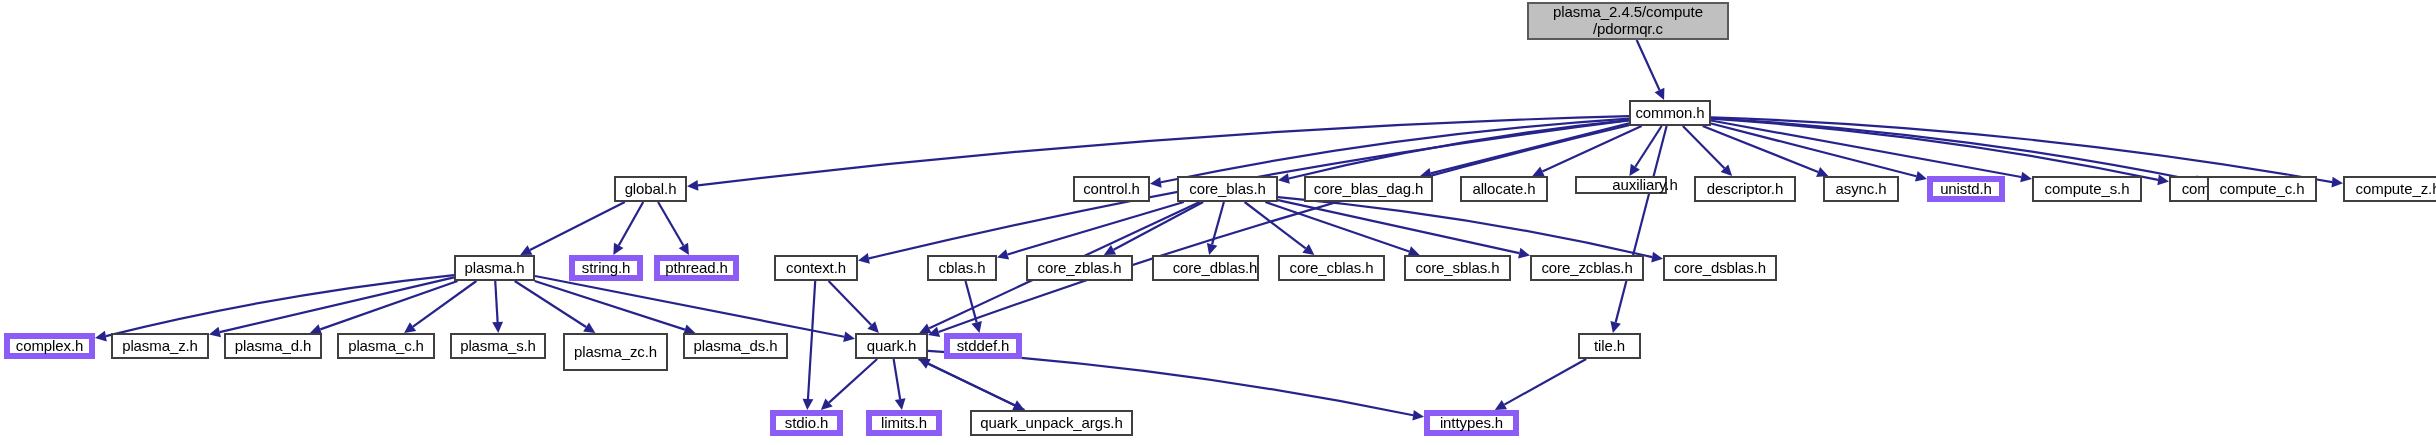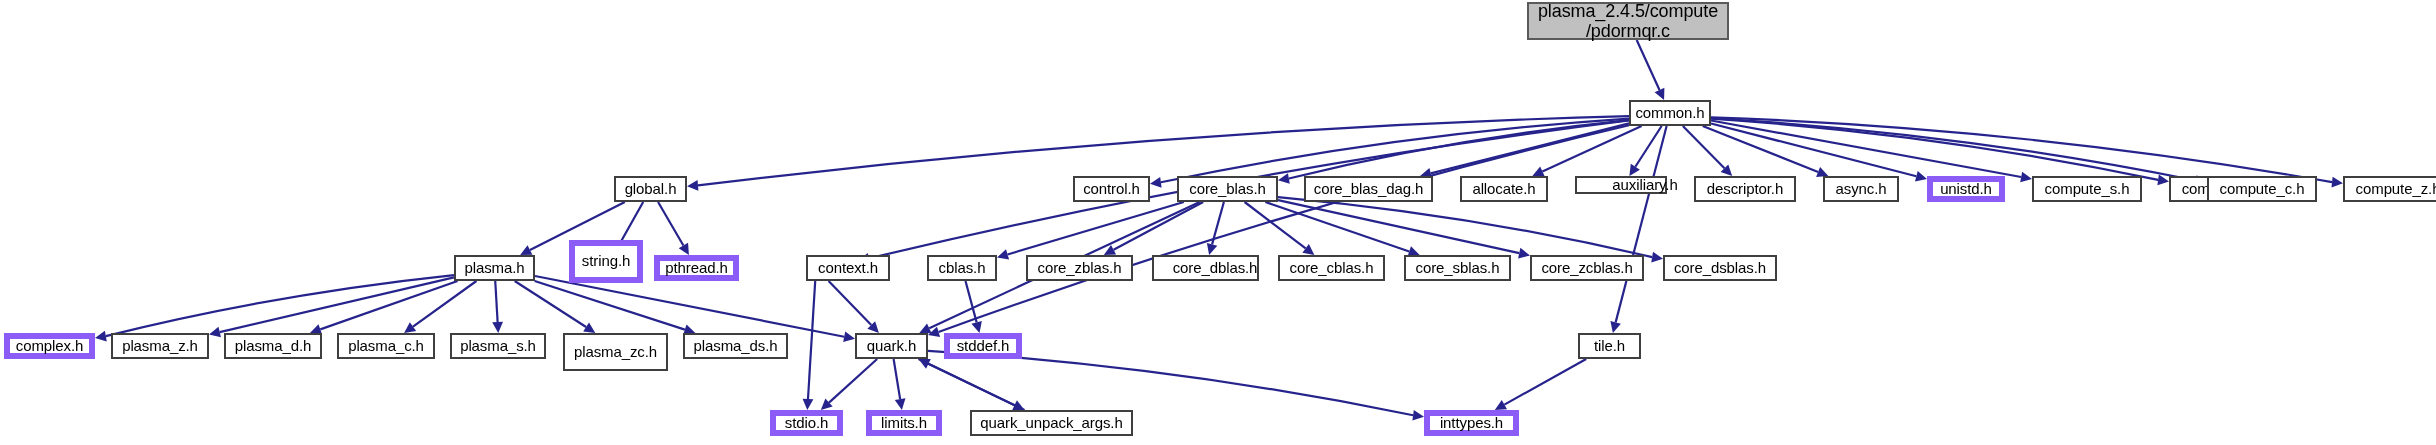--- a/index.html
+++ b/index.html
@@ -46,21 +46,21 @@
     line-height: 1.12;
     white-space: pre-line;
     letter-spacing: -0.1px;
   }
   .node.sys {
     border: 6px solid #8b5cf6;
   }
   .node.root {
     background: #c0c0c0;
     border: 2px solid #5a5a5a;
-    font-size: 18px;
+    font-size: 15px;
   }
 </style>
 </head>
 <body>
 
 <div id="graph-root">
   <svg id="graph-svg" viewBox="0 0 2436 445" preserveAspectRatio="none" aria-hidden="true">
       <path class="edge" d="M 1636.6739130434783 40 L 1659.4970015458182 89.99343195750662"></path>
       <polygon class="arrowhead" points="1664.0652173913043,100 1654.5846863249578,92.2360106452907 1664.4093167666786,87.75085326972253"></polygon>
       <path class="edge" d="M 1629 116.0564001961746 Q 1158 129.16772927905836 697.9695624336183 185.4613175625748"></path>
@@ -163,23 +163,23 @@
       <div class="node" style="left: 1460px; top: 176px; width: 88px; height: 26px;">allocate.h</div>
       <div class="node" style="left: 1575px; top: 176px; width: 92px; height: 18px; padding-left: 48px;">auxiliary.h</div>
       <div class="node" style="left: 1694px; top: 176px; width: 102px; height: 26px;">descriptor.h</div>
       <div class="node" style="left: 1823px; top: 176px; width: 76px; height: 26px;">async.h</div>
       <div class="node sys" style="left: 1927px; top: 176px; width: 78px; height: 26px;">unistd.h</div>
       <div class="node" style="left: 2032px; top: 176px; width: 110px; height: 26px;">compute_s.h</div>
       <div class="node" style="left: 2169px; top: 176px; width: 111px; height: 26px;">compute_d.h</div>
       <div class="node" style="left: 2207px; top: 176px; width: 110px; height: 26px;">compute_c.h</div>
       <div class="node" style="left: 2343px; top: 176px; width: 110px; height: 26px;">compute_z.h</div>
       <div class="node" style="left: 454px; top: 255px; width: 81px; height: 26px;">plasma.h</div>
-      <div class="node sys" style="left: 569px; top: 240px; width: 74px; height: 43px;">string.h</div>
+      <div class="node sys" style="left: 569px; top: 255px; width: 74px; height: 26px;">string.h</div>
       <div class="node sys" style="left: 654px; top: 255px; width: 85px; height: 26px;">pthread.h</div>
-      <div class="node" style="left: 774px; top: 255px; width: 84px; height: 26px; margin-left: 32px;">context.h</div>
+      <div class="node" style="left: 774px; top: 255px; width: 84px; height: 26px;">context.h</div>
       <div class="node" style="left: 927px; top: 255px; width: 70px; height: 26px;">cblas.h</div>
       <div class="node" style="left: 1026px; top: 255px; width: 107px; height: 26px;">core_zblas.h</div>
       <div class="node" style="left: 1152px; top: 255px; width: 107px; height: 26px; padding-left: 19px;">core_dblas.h</div>
       <div class="node" style="left: 1278px; top: 255px; width: 107px; height: 26px;">core_cblas.h</div>
       <div class="node" style="left: 1404px; top: 255px; width: 107px; height: 26px;">core_sblas.h</div>
       <div class="node" style="left: 1530px; top: 255px; width: 114px; height: 26px;">core_zcblas.h</div>
       <div class="node" style="left: 1663px; top: 255px; width: 114px; height: 26px;">core_dsblas.h</div>
       <div class="node sys" style="left: 4px; top: 333px; width: 91px; height: 26px;">complex.h</div>
       <div class="node" style="left: 111px; top: 333px; width: 98px; height: 26px;">plasma_z.h</div>
       <div class="node" style="left: 224px; top: 333px; width: 98px; height: 26px;">plasma_d.h</div>

